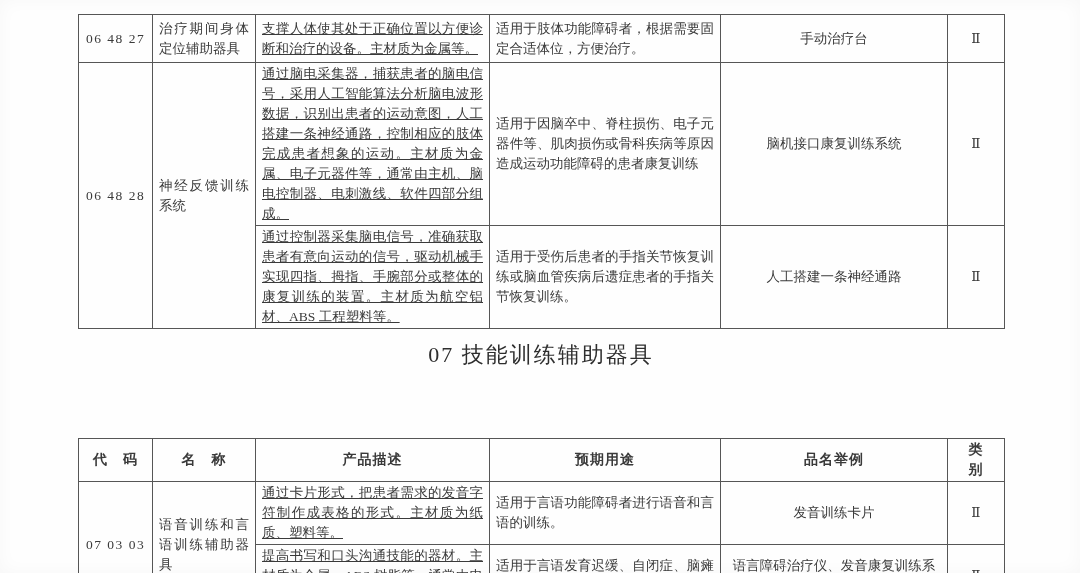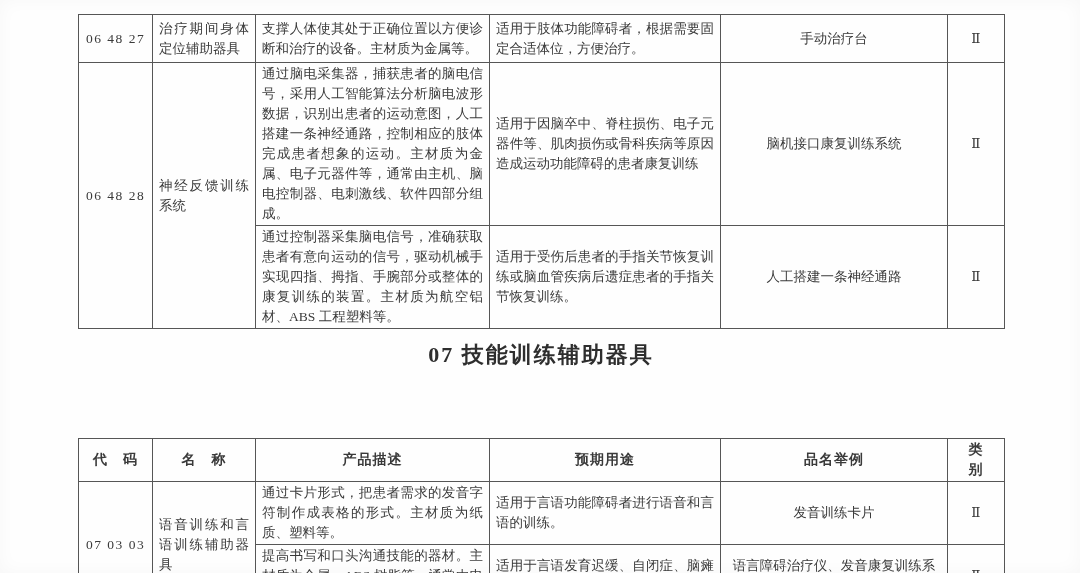--- a/index.html
+++ b/index.html
@@ -23,36 +23,36 @@
   .t1{top:14px;}
   .t2{top:438px;}
   col.c-code{width:74px;}
   col.c-name{width:103px;}
   col.c-desc{width:234px;}
   col.c-use{width:231px;}
   col.c-ex{width:227px;}
   col.c-cls{width:57px;}
   td.code{text-align:center;letter-spacing:1.5px;white-space:nowrap;}
   td.name{text-align:justify;}
-  td.desc{text-align:justify;}
+  td.desc{text-align:justify;text-decoration:underline;}
   td.use{text-align:justify;}
   td.ex{text-align:center;}
   td.cls{text-align:center;letter-spacing:0.5px;}
   table.cat th{
     font-weight:bold;text-align:center;font-size:14px;height:25px;
     letter-spacing:1px;
   }
   tr.h48{height:48px;}
   tr.h142{height:142px;}
   tr.h98{height:98px;}
   tr.h55{height:55px;}
   tr.h43{height:43px;}
   .chapter{
     position:absolute;left:78px;top:340px;width:926px;margin:0;
-    text-align:center;font-size:22px;font-weight:bold;letter-spacing:2px;
+    text-align:center;font-size:22px;font-weight:normal;letter-spacing:2px;
     color:#2e2e2e;
   }
   .section-label{
     position:absolute;left:84px;top:413px;margin:0;
     font-size:14.5px;font-weight:bold;letter-spacing:0.5px;color:#2e2e2e;
   }
   
   .page::after{
     content:"";position:absolute;left:0;top:0;right:0;bottom:0;
     pointer-events:none;

